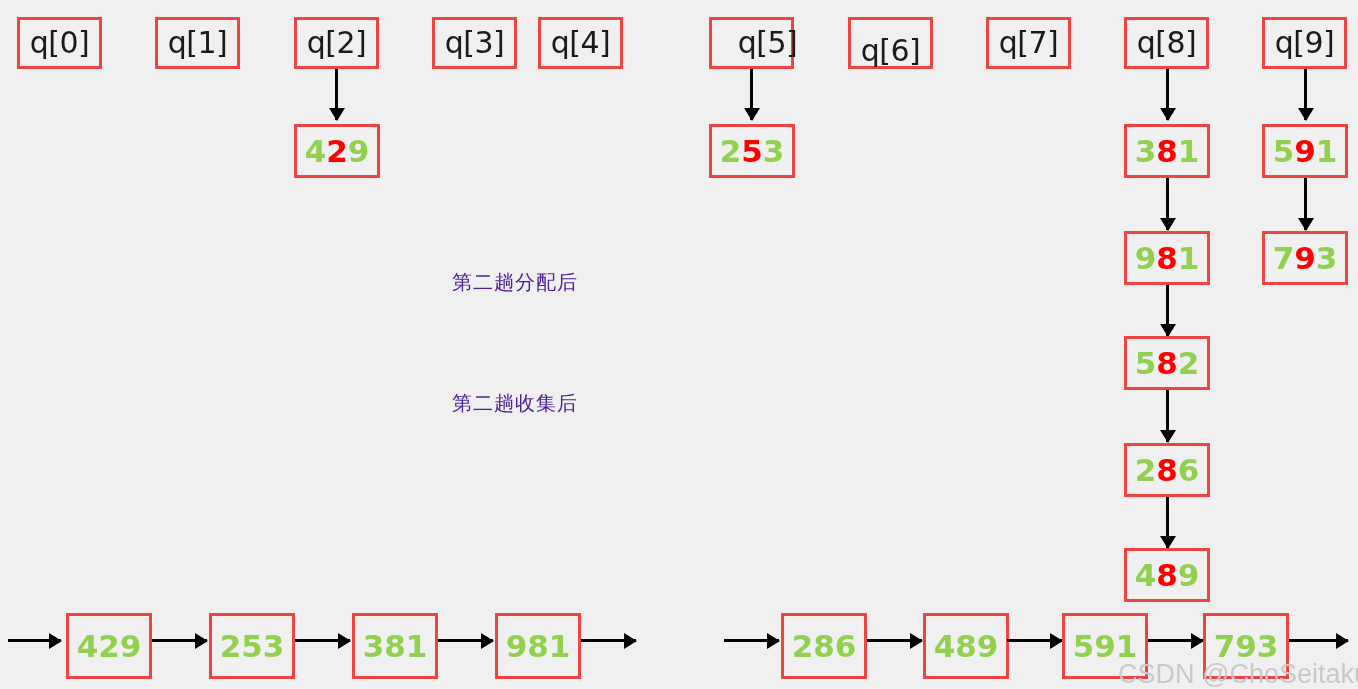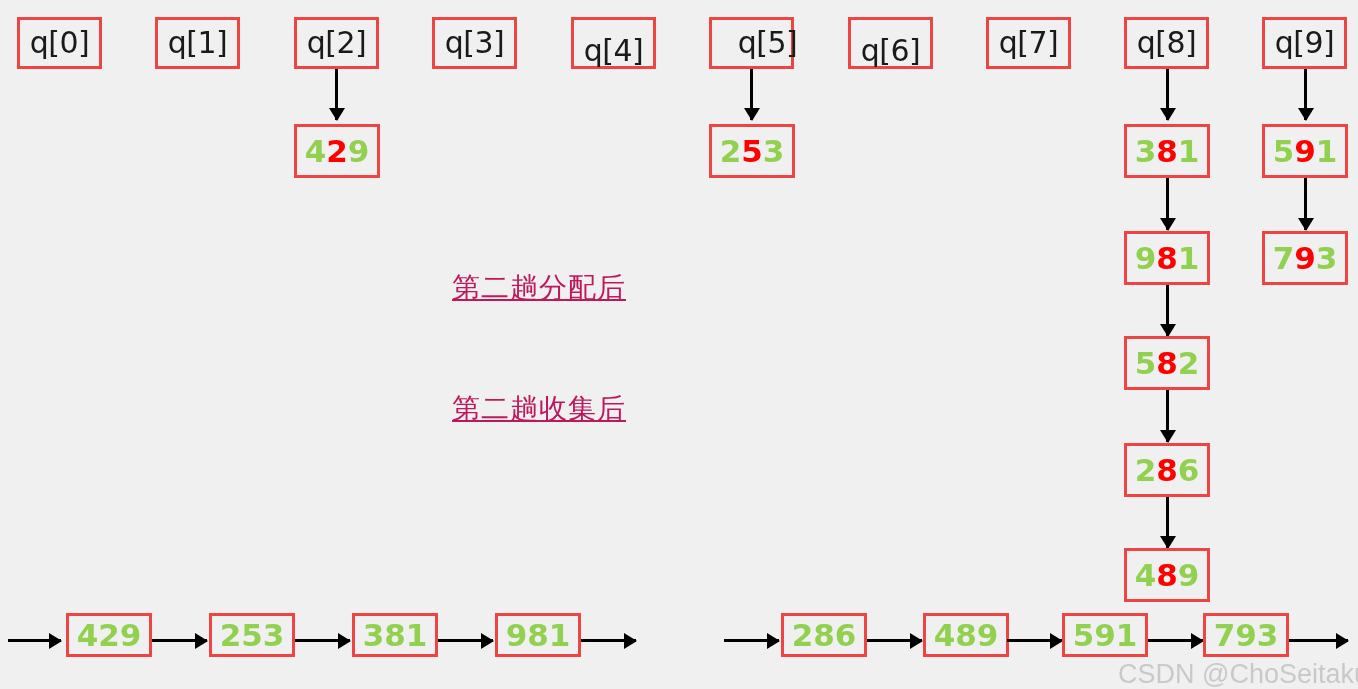--- a/index.html
+++ b/index.html
@@ -49,21 +49,21 @@
     width: 86px;
     height: 54px;
     font-size: 31px;
     font-weight: bold;
     font-family: "DejaVu Sans", sans-serif;
   }
 
   
   .lbox {
     width: 86px;
-    height: 44px;
+    height: 66px;
     top: 613px;
     font-size: 31px;
     font-weight: bold;
     font-family: "DejaVu Sans", sans-serif;
   }
 
   .digit-normal { color: #92d050; }
   .digit-key    { color: #ff0000; }
 
   
@@ -100,25 +100,24 @@
     height: 0;
     border-top: 8px solid transparent;
     border-bottom: 8px solid transparent;
     border-left: 13px solid #000000;
   }
 
   
   .caption {
     position: absolute;
     font-family: "DejaVu Serif", serif;
-    font-size: 28px;
-    color: #be185d;
+    font-size: 20px;
+    color: #4c1d95;
     white-space: nowrap;
     letter-spacing: 1px;
-    text-decoration: underline;
   }
 
   
   .watermark {
     position: absolute;
     left: 1118px;
     top: 659px;
     font-size: 27px;
     color: #c9c9c9;
     font-family: "Liberation Sans", sans-serif;
@@ -136,21 +135,21 @@
     </div>
   <div class="box qbox" style="left:155px;">
       <span>q[1]</span>
     </div>
   <div class="box qbox" style="left:294px;">
       <span>q[2]</span>
     </div>
   <div class="box qbox" style="left:432px;">
       <span>q[3]</span>
     </div>
-  <div class="box qbox" style="left:571px;align-items:flex-end;">
+  <div class="box qbox" style="left:538px;">
       <span>q[4]</span>
     </div>
   <div class="box qbox" style="left:709px;padding-left:32px;">
       <span>q[5]</span>
     </div>
   <div class="box qbox" style="left:848px;align-items:flex-end;">
       <span>q[6]</span>
     </div>
   <div class="box qbox" style="left:986px;">
       <span>q[7]</span>

